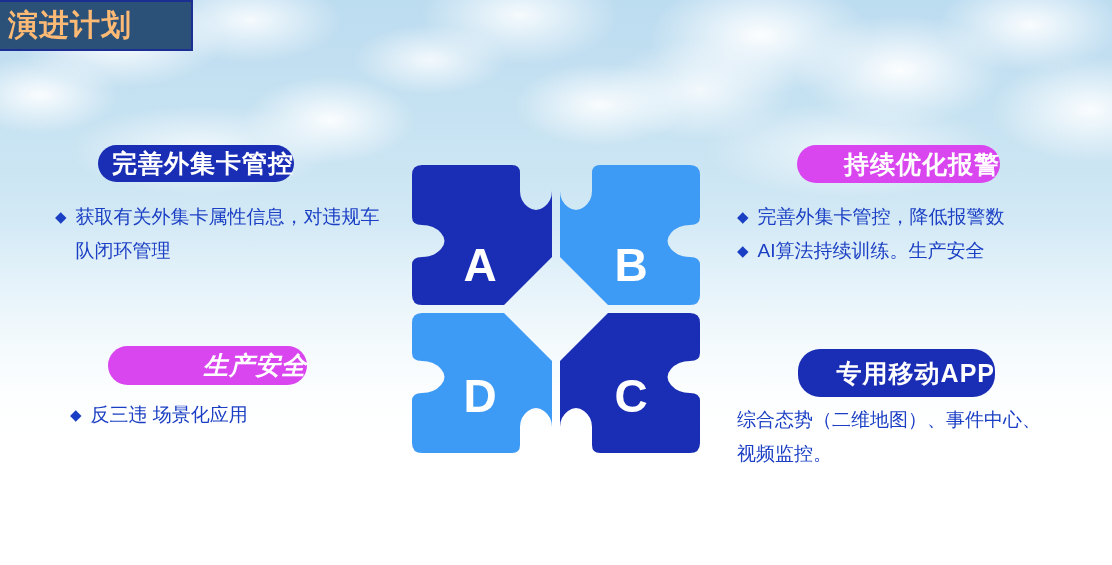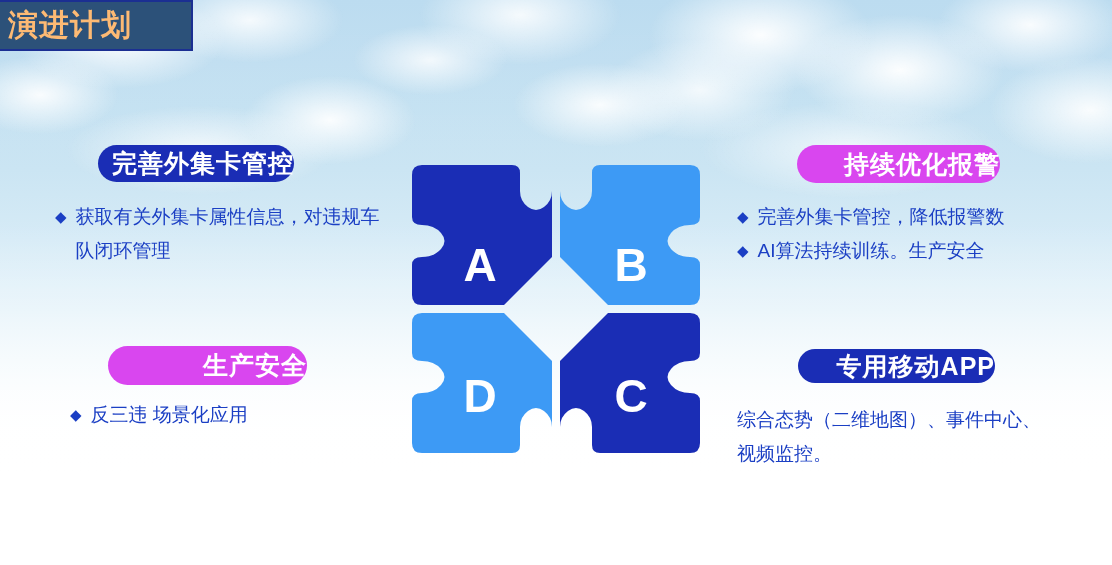--- a/index.html
+++ b/index.html
@@ -89,22 +89,22 @@
     font-size: 25px;
     font-weight: bold;
     letter-spacing: 1px;
     white-space: nowrap;
   }
   .pill-dark { background: #1a2db5; }
   .pill-light { background: #d946ef; }
 
   #pill-a { left: 98px;  top: 145px; width: 196px; height: 37px; }
   #pill-b { left: 797px; top: 145px; width: 203px; height: 38px; }
-  #pill-d { left: 108px; top: 346px; width: 199px; height: 39px; }
-  #pill-c { left: 798px; top: 349px; width: 197px; height: 34px; }
+  #pill-d { left: 108px; top: 346px; width: 199px; height: 39px; font-style: italic; }
+  #pill-c { left: 798px; top: 349px; width: 197px; height: 48px; }
 
   
   .text-block {
     position: absolute;
     color: #1b3fc4;
     font-size: 19px;
     line-height: 34px;
   }
   .bullet-line {
     display: flex;

